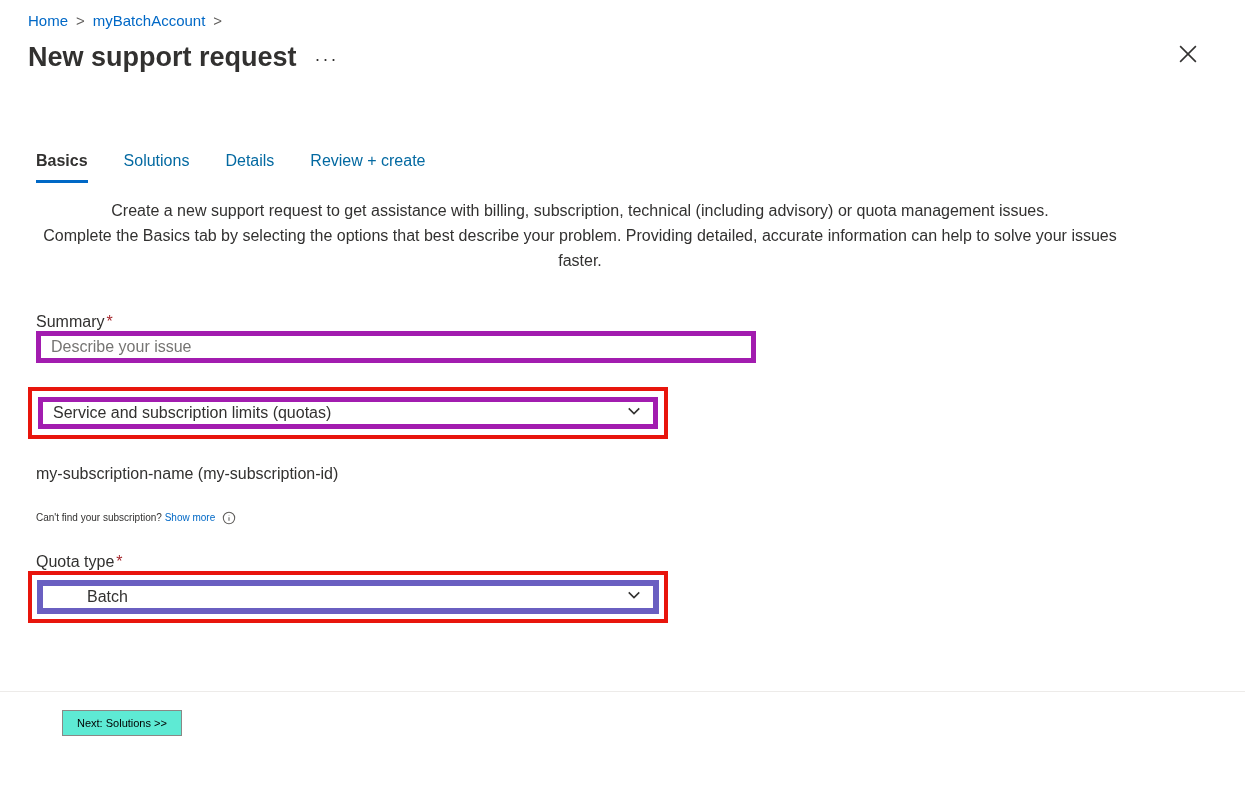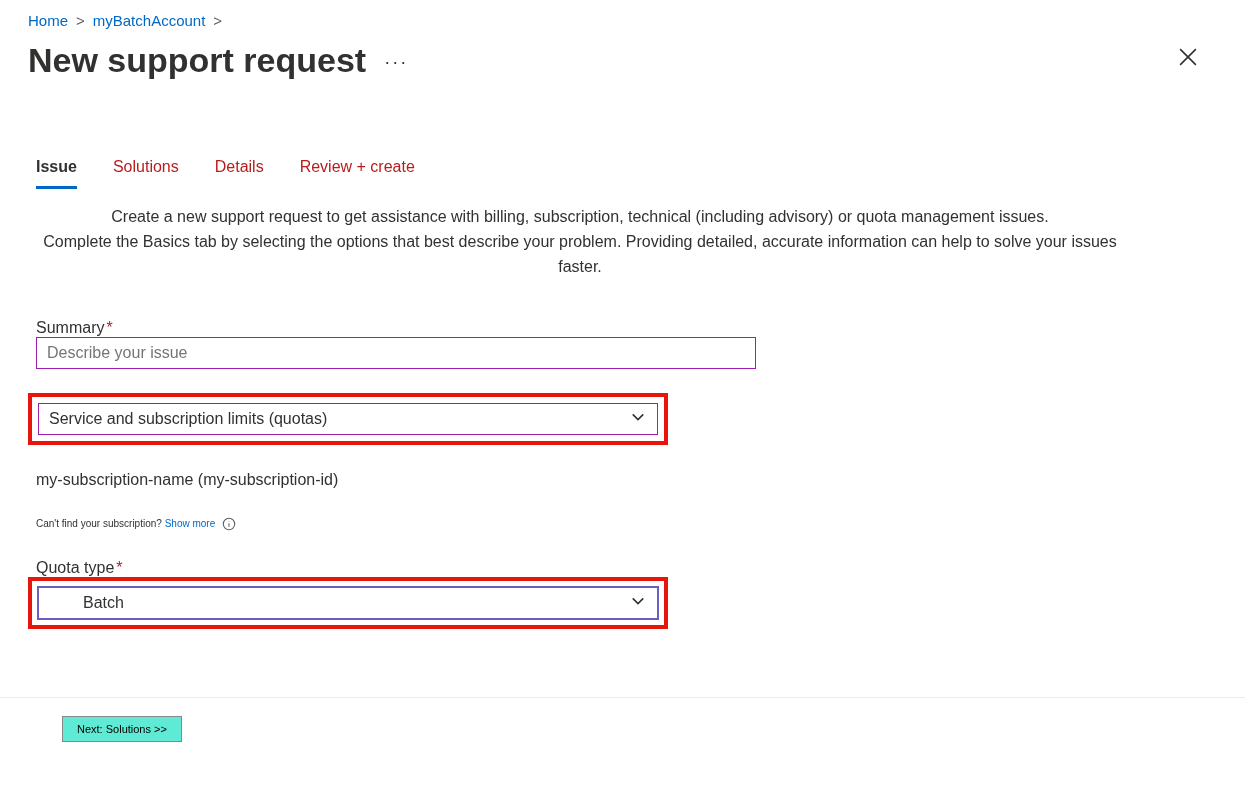--- a/index.html
+++ b/index.html
@@ -21,21 +21,21 @@
   }
   .breadcrumb a { color: #0068c6; text-decoration: none; cursor: pointer; }
   .breadcrumb .sep { color: #605e5c; }
 
   .header {
     display: flex;
     align-items: center;
     padding: 0 28px;
   }
   .title {
-    font-size: 34px;
+    font-size: 27px;
     font-weight: 600;
     margin: 4px 0 0 0;
   }
   .more-dots {
     margin-left: 18px;
     margin-top: 8px;
     color: #323130;
     letter-spacing: 2px;
     font-size: 18px;
     cursor: pointer;
@@ -50,21 +50,21 @@
 
   .tabs {
     display: flex;
     gap: 36px;
     padding: 0 36px;
     margin-top: 72px;
     border-bottom: none;
   }
   .tab {
     font-size: 16px;
-    color: #b91c1c;
+    color: #0369a1;
     padding: 6px 0 10px 0;
     cursor: pointer;
   }
   .tab.active {
     color: #323130;
     font-weight: 600;
     border-bottom: 3px solid #0068c6;
   }
 
   .description {
@@ -91,21 +91,21 @@
     flex-shrink: 0;
     font-size: 16px;
     padding-top: 4px;
   }
   .req { color: #a4262c; margin-left: 2px; }
   .field-col { width: 720px; }
 
   .text-input, .select-box {
     width: 100%;
     height: 32px;
-    border: 1px solid #a21caf;
+    border: 5px solid #a21caf;
     background: #ffffff;
     font-size: 16px;
     padding: 0 10px;
     display: flex;
     align-items: center;
     cursor: text;
   }
   .text-input .placeholder { color: #767573; }
   .select-box {
     cursor: pointer;
@@ -169,21 +169,21 @@
     <span class="more-dots">···</span>
     <span class="close-icon">
       <svg viewBox="0 0 16 16">
           <line x1="1" y1="1" x2="15" y2="15"></line>
           <line x1="15" y1="1" x2="1" y2="15"></line>
         </svg>
     </span>
   </div>
 
   <div class="tabs">
-    <div class="tab active">Issue</div>
+    <div class="tab active">Basics</div>
     <div class="tab">Solutions</div>
     <div class="tab">Details</div>
     <div class="tab">Review + create</div>
   </div>
 
   <div class="description">
     <p>Create a new support request to get assistance with billing, subscription, technical (including advisory) or quota management issues.</p>
     <p>Complete the Basics tab by selecting the options that best describe your problem. Providing detailed, accurate information can help to solve your issues faster.</p>
   </div>
 

